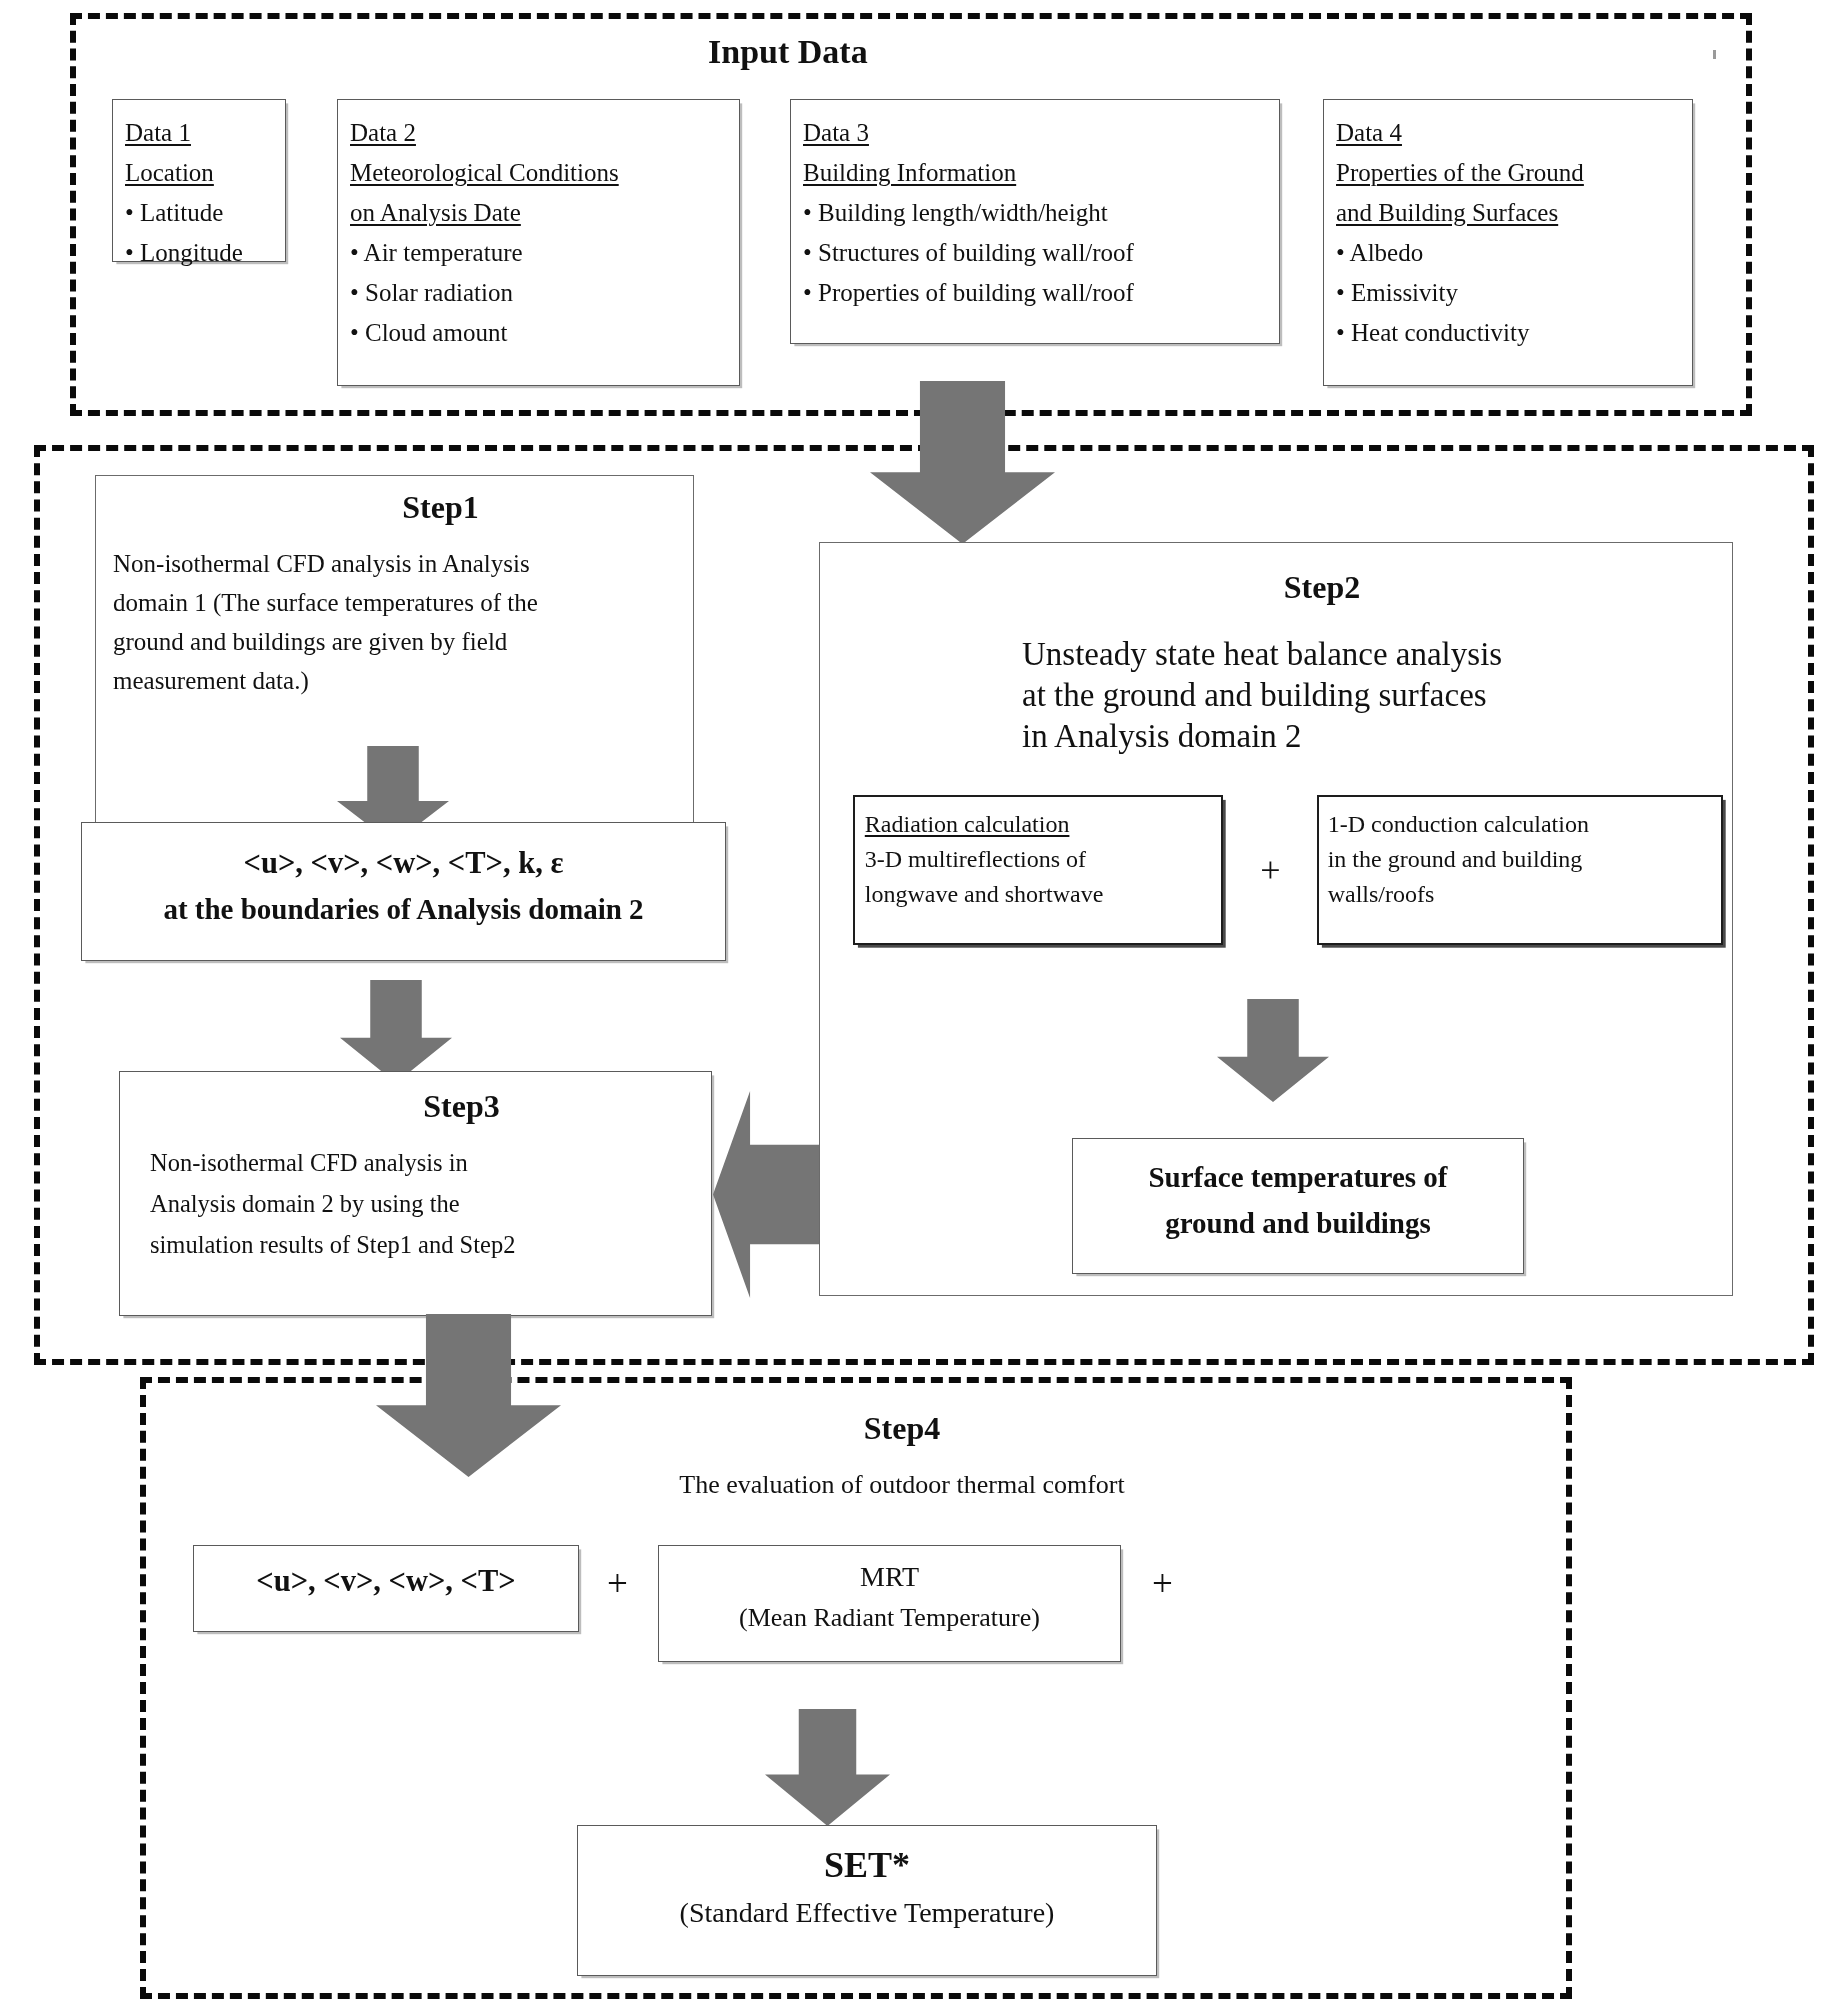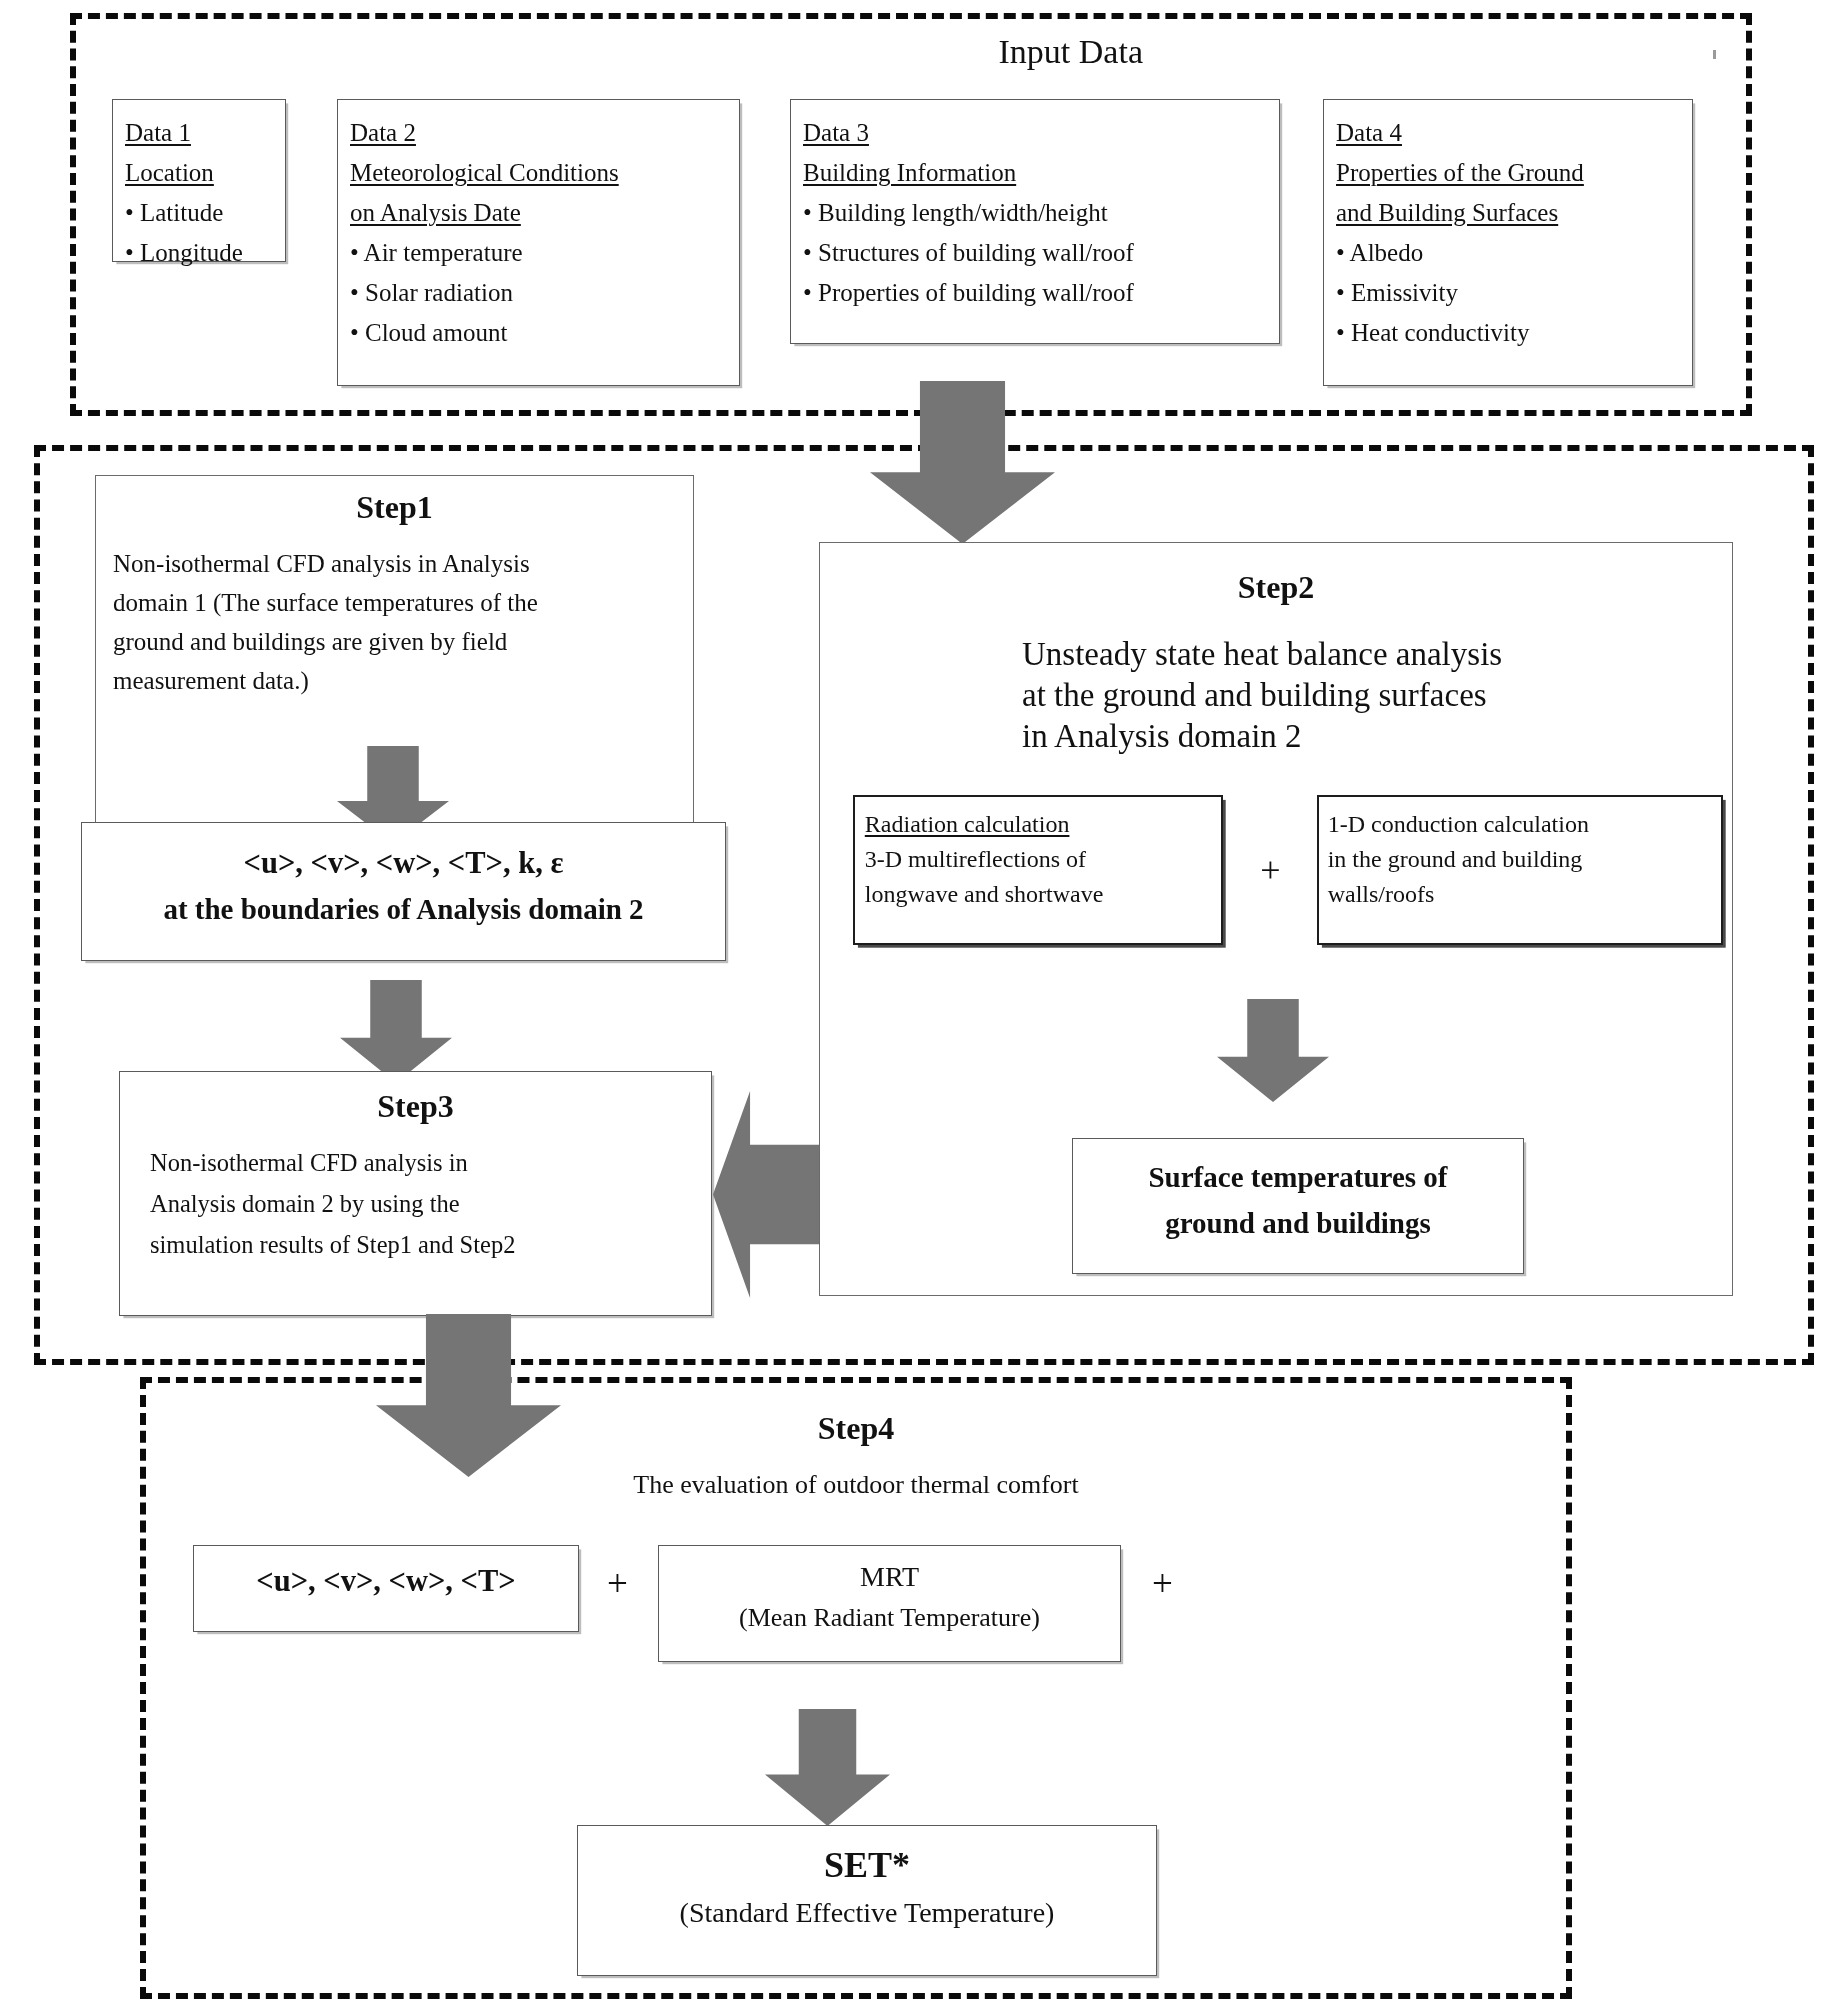--- a/index.html
+++ b/index.html
@@ -40,29 +40,30 @@
     box-shadow: 3.8px 3.8px 0 -1.1px #4a4a4a;
   }
   .box-plain {
     border: 1.6px solid #6b6b6b;
     box-shadow: none;
   }
 
   
   .group-title {
     position: absolute;
-    font-weight: normal;
-    text-align: right;
+    font-weight: bold;
+    text-align: left;
     white-space: nowrap;
   }
   .step-title {
     font-weight: bold;
     text-align: center;
     width: 100%;
     display: block;
+    padding-left: 46px;
   }
   .u-head {
     text-decoration: underline;
     text-decoration-thickness: 2.2px;
     text-underline-offset: 2.7px;
     display: block;
     white-space: nowrap;
   }
   .pad {
     position: absolute;

